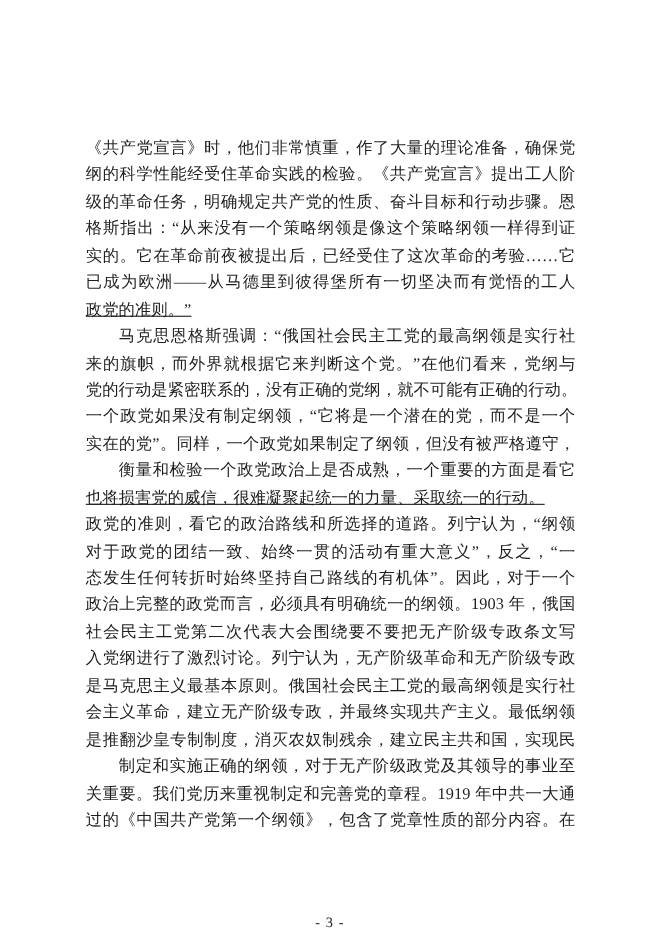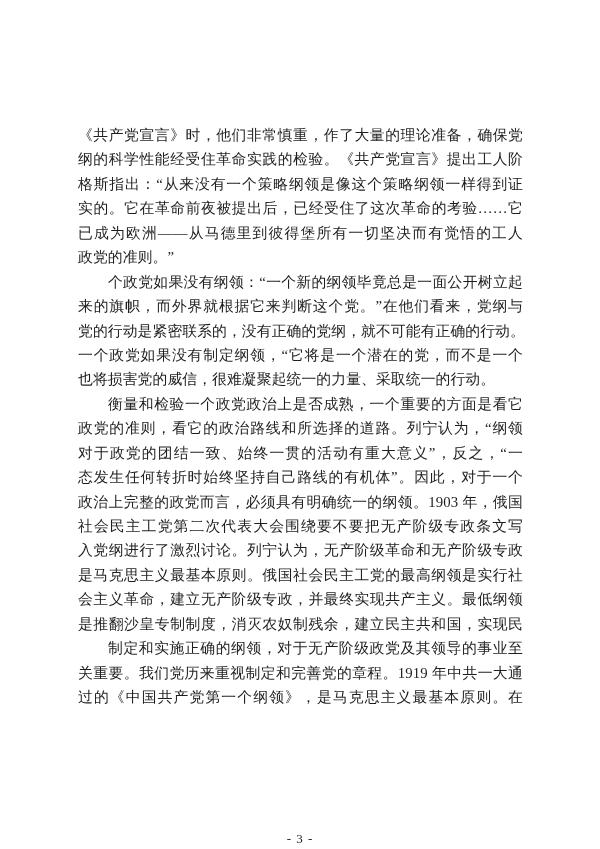--- a/index.html
+++ b/index.html
@@ -30,56 +30,59 @@
     white-space: nowrap;
     text-align: justify;
     text-align-last: justify;
     letter-spacing: 0.1px;
   }
   .line.indent {
     padding-left: 30px;
   }
   .line.last {
     text-align-last: left;
+    text-decoration: underline;
   }
   .page-number {
     position: absolute;
     left: 0;
     top: 787px;
     width: 600px;
     text-align: center;
     font-size: 13px;
     line-height: 16px;
     letter-spacing: 1px;
   }
 </style>
 </head>
 <body>
 
 <div class="page">
   <div class="text-block">
       <div class="line">《共产党宣言》时，他们非常慎重，作了大量的理论准备，确保党</div>
       <div class="line">纲的科学性能经受住革命实践的检验。《共产党宣言》提出工人阶</div>
+      <div class="line">级的革命任务，明确规定共产党的性质、奋斗目标和行动步骤。恩</div>
       <div class="line">格斯指出：“从来没有一个策略纲领是像这个策略纲领一样得到证</div>
       <div class="line">实的。它在革命前夜被提出后，已经受住了这次革命的考验……它</div>
       <div class="line">已成为欧洲——从马德里到彼得堡所有一切坚决而有觉悟的工人</div>
       <div class="line last">政党的准则。”</div>
-      <div class="line indent">个政党如果没有纲领：“一个新的纲领毕竟总是一面公开树立起</div>
+      <div class="line indent">马克思恩格斯强调：“俄国社会民主工党的最高纲领是实行社</div>
       <div class="line">来的旗帜，而外界就根据它来判断这个党。”在他们看来，党纲与</div>
       <div class="line">党的行动是紧密联系的，没有正确的党纲，就不可能有正确的行动。</div>
       <div class="line">一个政党如果没有制定纲领，“它将是一个潜在的党，而不是一个</div>
+      <div class="line">实在的党”。同样，一个政党如果制定了纲领，但没有被严格遵守，</div>
+      <div class="line indent">衡量和检验一个政党政治上是否成熟，一个重要的方面是看它</div>
       <div class="line last">也将损害党的威信，很难凝聚起统一的力量、采取统一的行动。</div>
-      <div class="line indent">衡量和检验一个政党政治上是否成熟，一个重要的方面是看它</div>
       <div class="line">政党的准则，看它的政治路线和所选择的道路。列宁认为，“纲领</div>
       <div class="line">对于政党的团结一致、始终一贯的活动有重大意义”，反之，“一</div>
       <div class="line">态发生任何转折时始终坚持自己路线的有机体”。因此，对于一个</div>
       <div class="line">政治上完整的政党而言，必须具有明确统一的纲领。1903 年，俄国</div>
       <div class="line">社会民主工党第二次代表大会围绕要不要把无产阶级专政条文写</div>
       <div class="line">入党纲进行了激烈讨论。列宁认为，无产阶级革命和无产阶级专政</div>
       <div class="line">是马克思主义最基本原则。俄国社会民主工党的最高纲领是实行社</div>
       <div class="line">会主义革命，建立无产阶级专政，并最终实现共产主义。最低纲领</div>
       <div class="line">是推翻沙皇专制制度，消灭农奴制残余，建立民主共和国，实现民</div>
       <div class="line indent">制定和实施正确的纲领，对于无产阶级政党及其领导的事业至</div>
       <div class="line">关重要。我们党历来重视制定和完善党的章程。1919 年中共一大通</div>
-      <div class="line">过的《中国共产党第一个纲领》，是马克思主义最基本原则。在</div>
+      <div class="line">过的《中国共产党第一个纲领》，包含了党章性质的部分内容。在</div>
     </div>
   <div class="page-number">- 3 -</div>
 </div>
 
 </body></html>

